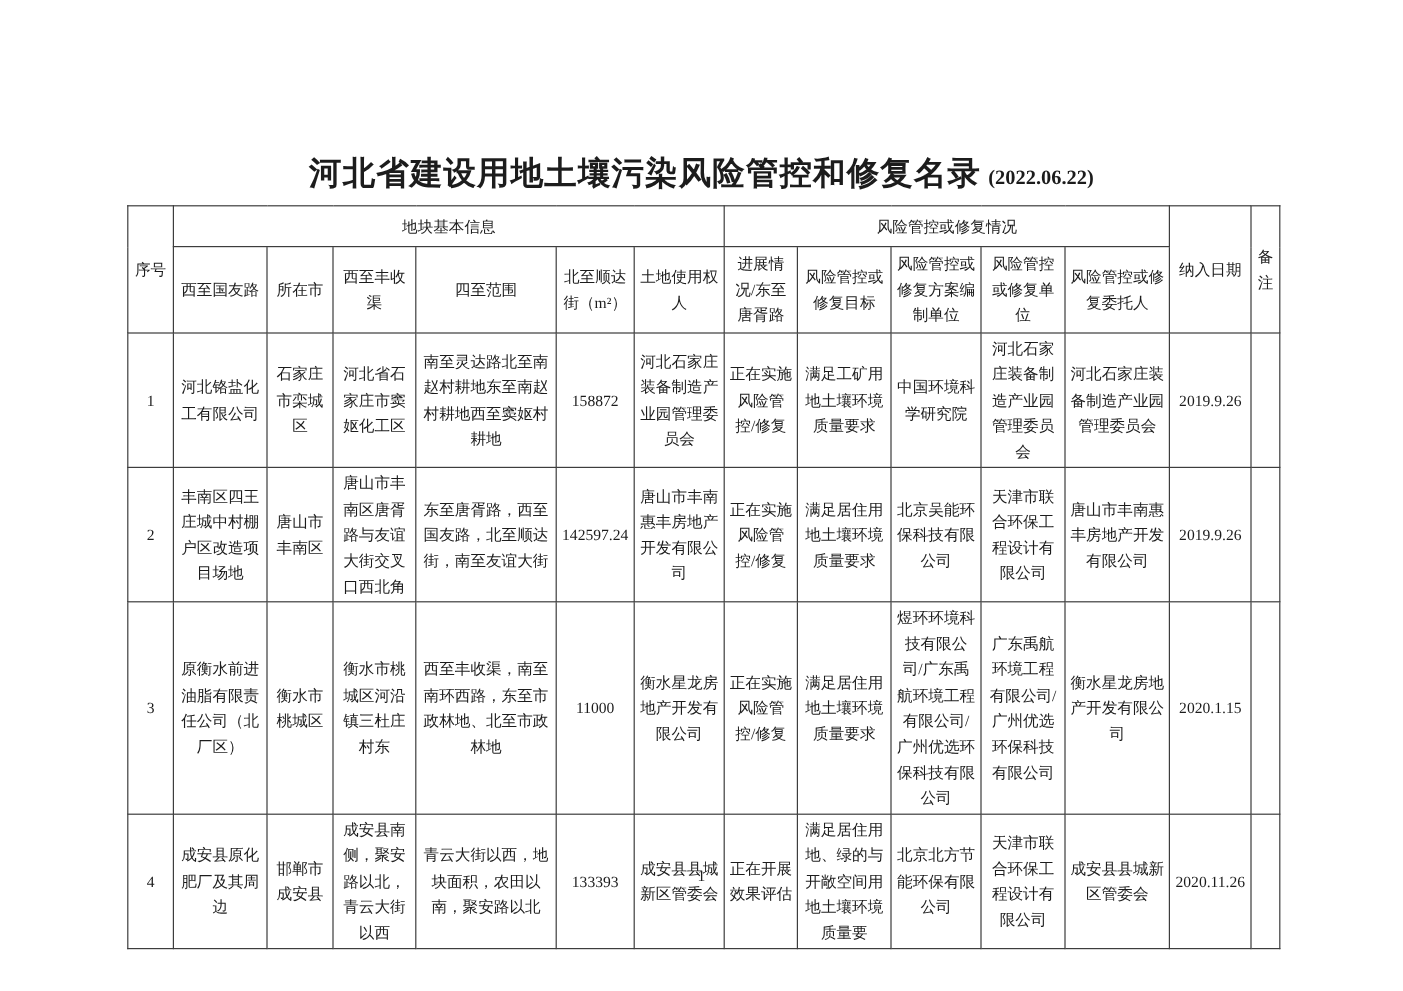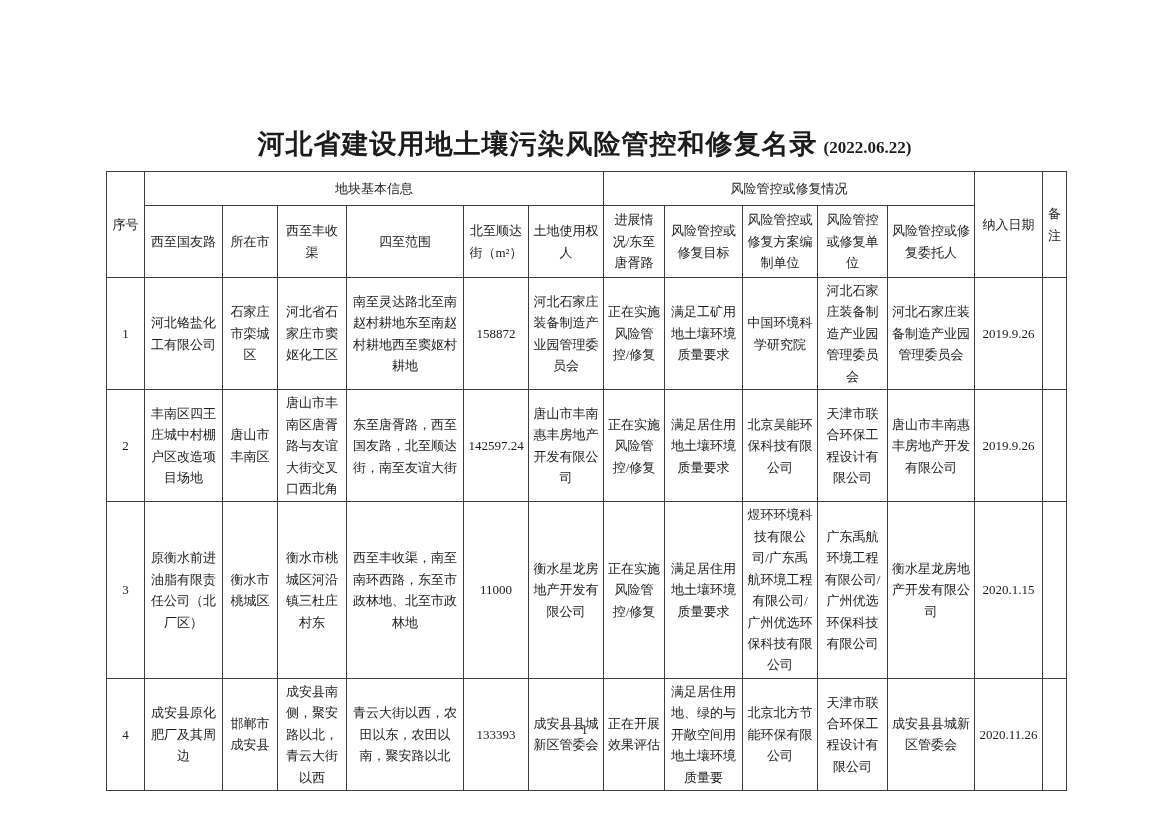--- a/index.html
+++ b/index.html
@@ -170,21 +170,21 @@
         <td>衡水星龙房地产开发有限公司</td>
         <td>2020.1.15</td>
         <td></td>
       </tr>
 
       <tr class="row-4">
         <td>4</td>
         <td>成安县原化肥厂及其周边</td>
         <td>邯郸市成安县</td>
         <td>成安县南侧，聚安路以北，青云大街以西</td>
-        <td class="cell-boundary">青云大街以西，农田以东，农田以南，聚安路以北</td>
+        <td class="cell-boundary">青云大街以西，地块面积，农田以南，聚安路以北</td>
         <td>133393</td>
         <td>成安县县城新区管委会</td>
         <td>正在开展效果评估</td>
         <td>满足居住用地、绿的与开敞空间用地土壤环境质量要</td>
         <td>北京北方节能环保有限公司</td>
         <td>天津市联合环保工程设计有限公司</td>
         <td>成安县县城新区管委会</td>
         <td>2020.11.26</td>
         <td></td>
       </tr>

